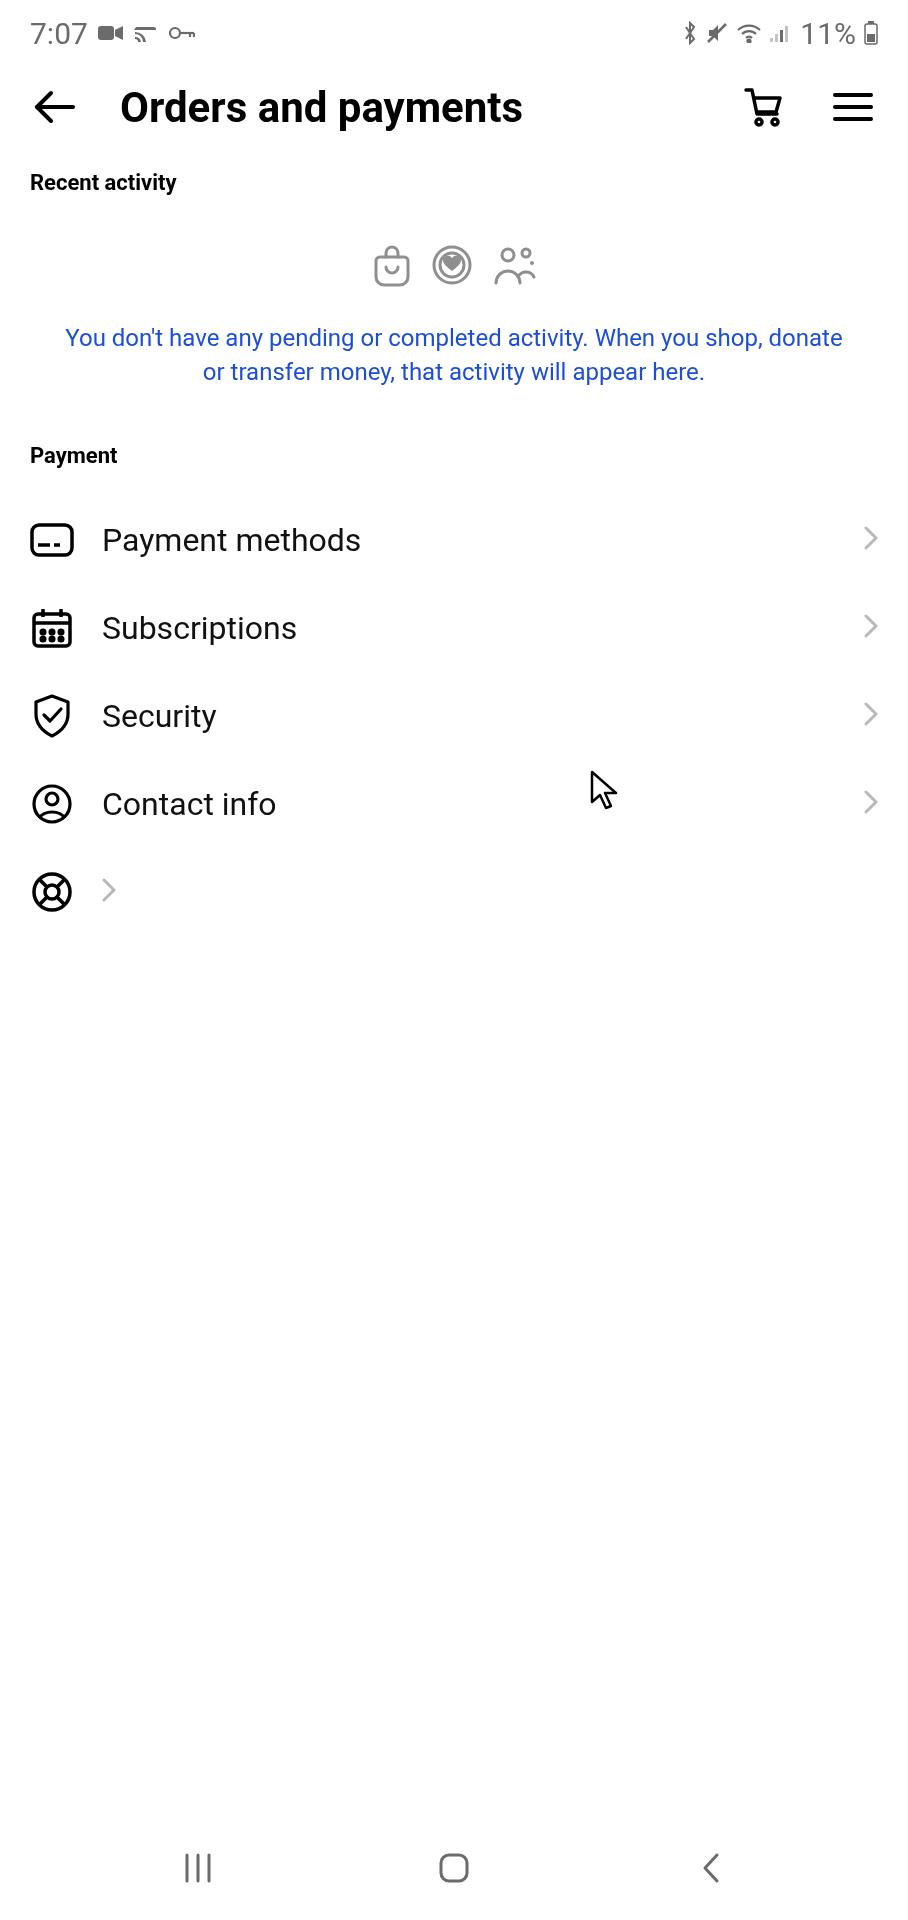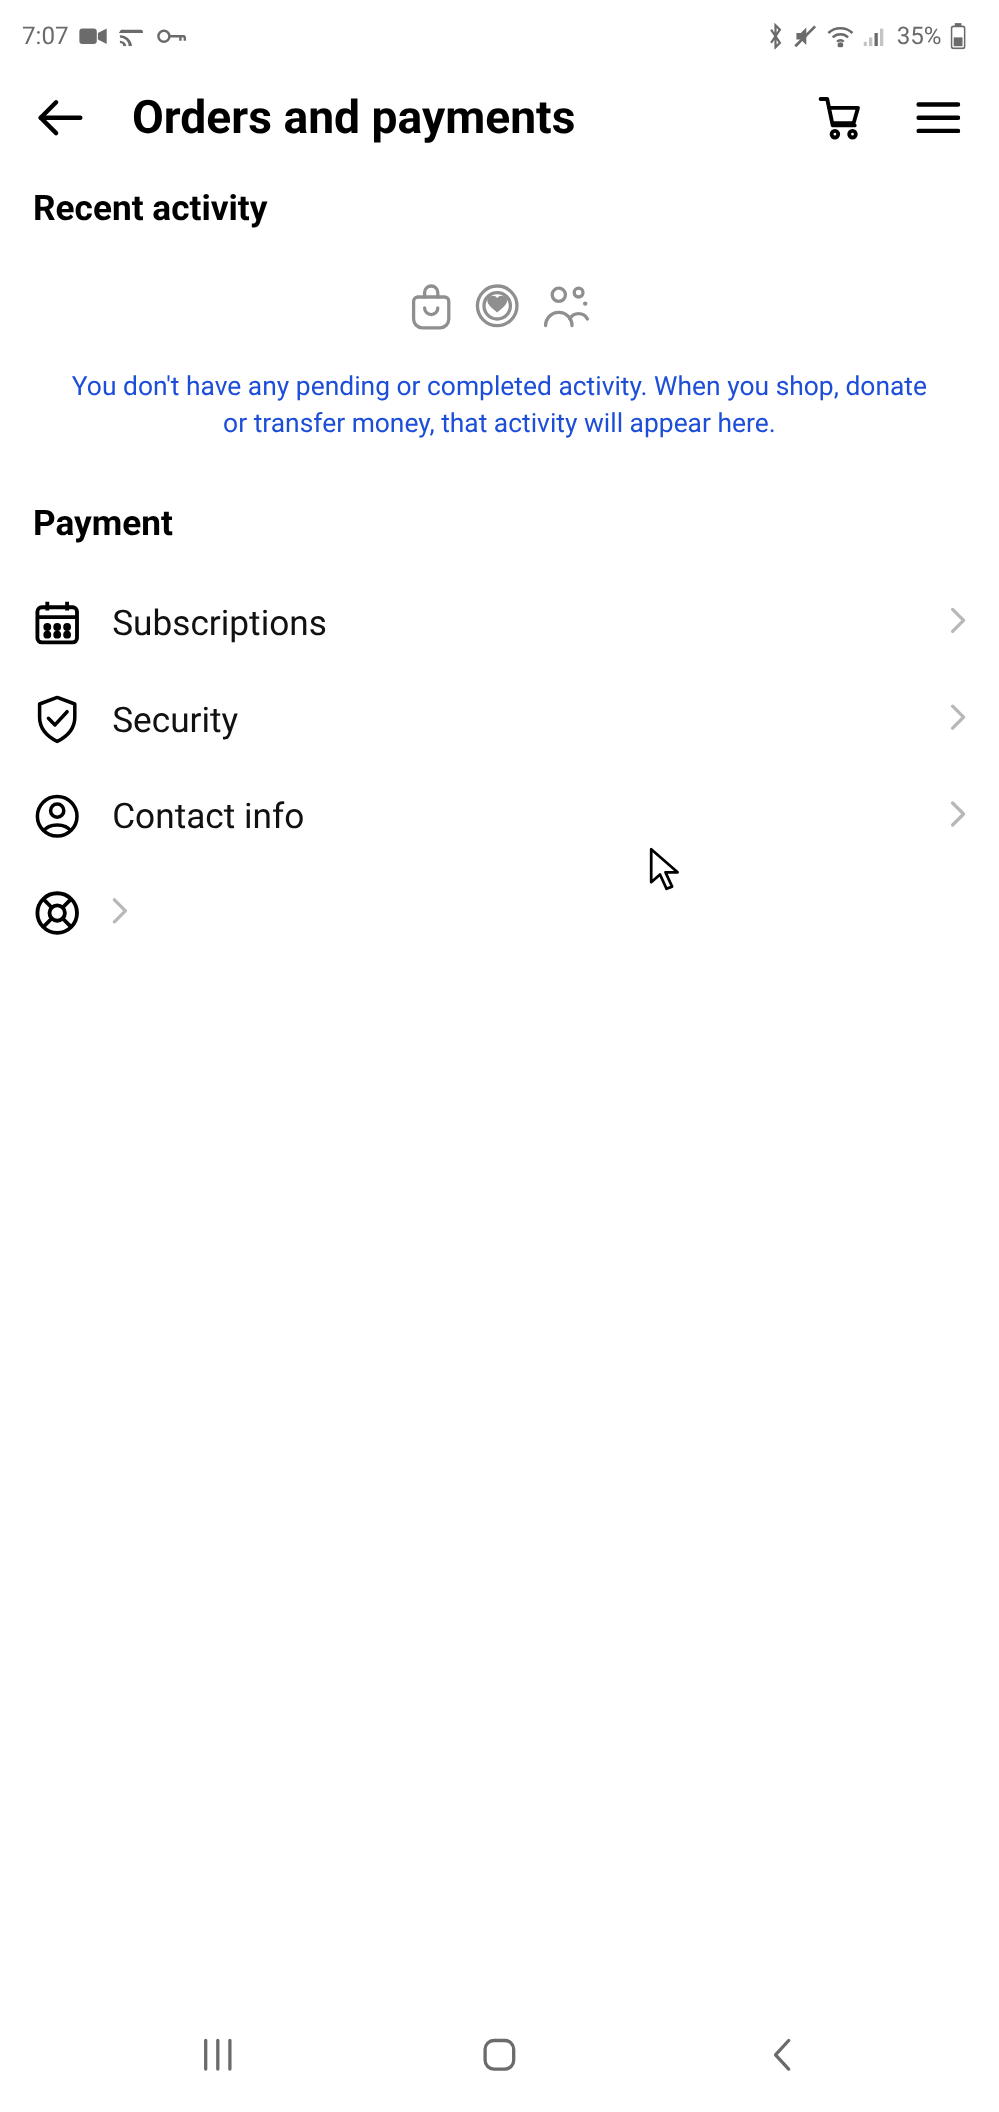--- a/index.html
+++ b/index.html
@@ -10,24 +10,24 @@
     font-family: -apple-system, BlinkMacSystemFont, "Segoe UI", Roboto, sans-serif;
     color: #000;
     position: relative;
     overflow: hidden;
   }
   
   .status-bar {
     display: flex;
     justify-content: space-between;
     align-items: center;
-    padding: 12px 30px 6px 20px;
+    padding: 12px 30px 6px 30px;
     height: 60px;
     color: #6b6b6b;
-    font-size: 22px;
+    font-size: 30px;
   }
   .status-left, .status-right {
     display: flex;
     align-items: center;
     gap: 10px;
   }
   .status-right { gap: 8px; }
   .sb-icon { display: inline-flex; align-items: center; }
   
   .app-bar {
@@ -47,21 +47,21 @@
     justify-content: center;
     width: 50px;
     height: 50px;
     cursor: pointer;
   }
   
   .section {
     padding: 18px 30px 10px 30px;
   }
   .section-title {
-    font-size: 32px;
+    font-size: 22px;
     font-weight: 700;
     margin-bottom: 18px;
   }
   
   .empty-state {
     text-align: center;
     padding: 30px 35px 26px 35px;
   }
   .empty-icons {
     display: flex;
@@ -179,21 +179,21 @@
         </svg>
     </span>
     <span class="sb-icon">
       <svg width="22" height="18" viewBox="0 0 22 18" fill="currentColor">
           <rect x="0" y="14" width="3" height="4" opacity="0.4"></rect>
           <rect x="5" y="10" width="3" height="8" opacity="0.4"></rect>
           <rect x="10" y="6" width="3" height="12"></rect>
           <rect x="15" y="2" width="3" height="16" opacity="0.4"></rect>
         </svg>
     </span>
-    <span>35%</span>
+    <span>11%</span>
     <span class="sb-icon">
       <svg width="14" height="24" viewBox="0 0 14 24">
           <rect x="4" y="0" width="6" height="3" fill="currentColor"></rect>
           <rect x="1" y="3" width="12" height="20" rx="2" fill="none" stroke="currentColor" stroke-width="1.5"></rect>
           <rect x="3" y="13" width="8" height="8" fill="currentColor"></rect>
         </svg>
     </span>
   </div>
 </div>
 
@@ -253,20 +253,35 @@
     <div class="empty-text">You don't have any pending or completed activity. When you shop, donate or transfer money, that activity will appear here.</div>
   </div>
 </div>
 
 <div class="section">
   <div class="section-title">Payment</div>
 </div>
 
 <div class="settings-list">
 
+  <div class="settings-item">
+    <span class="item-icon">
+      <svg width="44" height="34" viewBox="0 0 44 34" fill="none" stroke="currentColor" stroke-width="3.5" stroke-linejoin="round">
+          <rect x="2" y="2" width="40" height="30" rx="7"></rect>
+          <line x1="8" y1="22" x2="20" y2="22"></line>
+          <line x1="24" y1="22" x2="30" y2="22"></line>
+        </svg>
+    </span>
+    <span class="item-label">Payment methods</span>
+    <span class="chev">
+      <svg width="14" height="24" viewBox="0 0 14 24" fill="none" stroke="currentColor" stroke-width="3" stroke-linecap="round" stroke-linejoin="round">
+          <polyline points="2,2 12,12 2,22"></polyline>
+        </svg>
+    </span>
+  </div>
 
   <div class="settings-item">
     <span class="item-icon">
       <svg width="42" height="42" viewBox="0 0 42 42" fill="none" stroke="currentColor" stroke-width="3.5" stroke-linejoin="round">
           <rect x="3" y="7" width="36" height="32" rx="4"></rect>
           <line x1="3" y1="16" x2="39" y2="16"></line>
           <line x1="12" y1="2" x2="12" y2="10"></line>
           <line x1="30" y1="2" x2="30" y2="10"></line>
           <circle cx="12" cy="25" r="1.8" fill="currentColor"></circle>
           <circle cx="21" cy="25" r="1.8" fill="currentColor"></circle>

